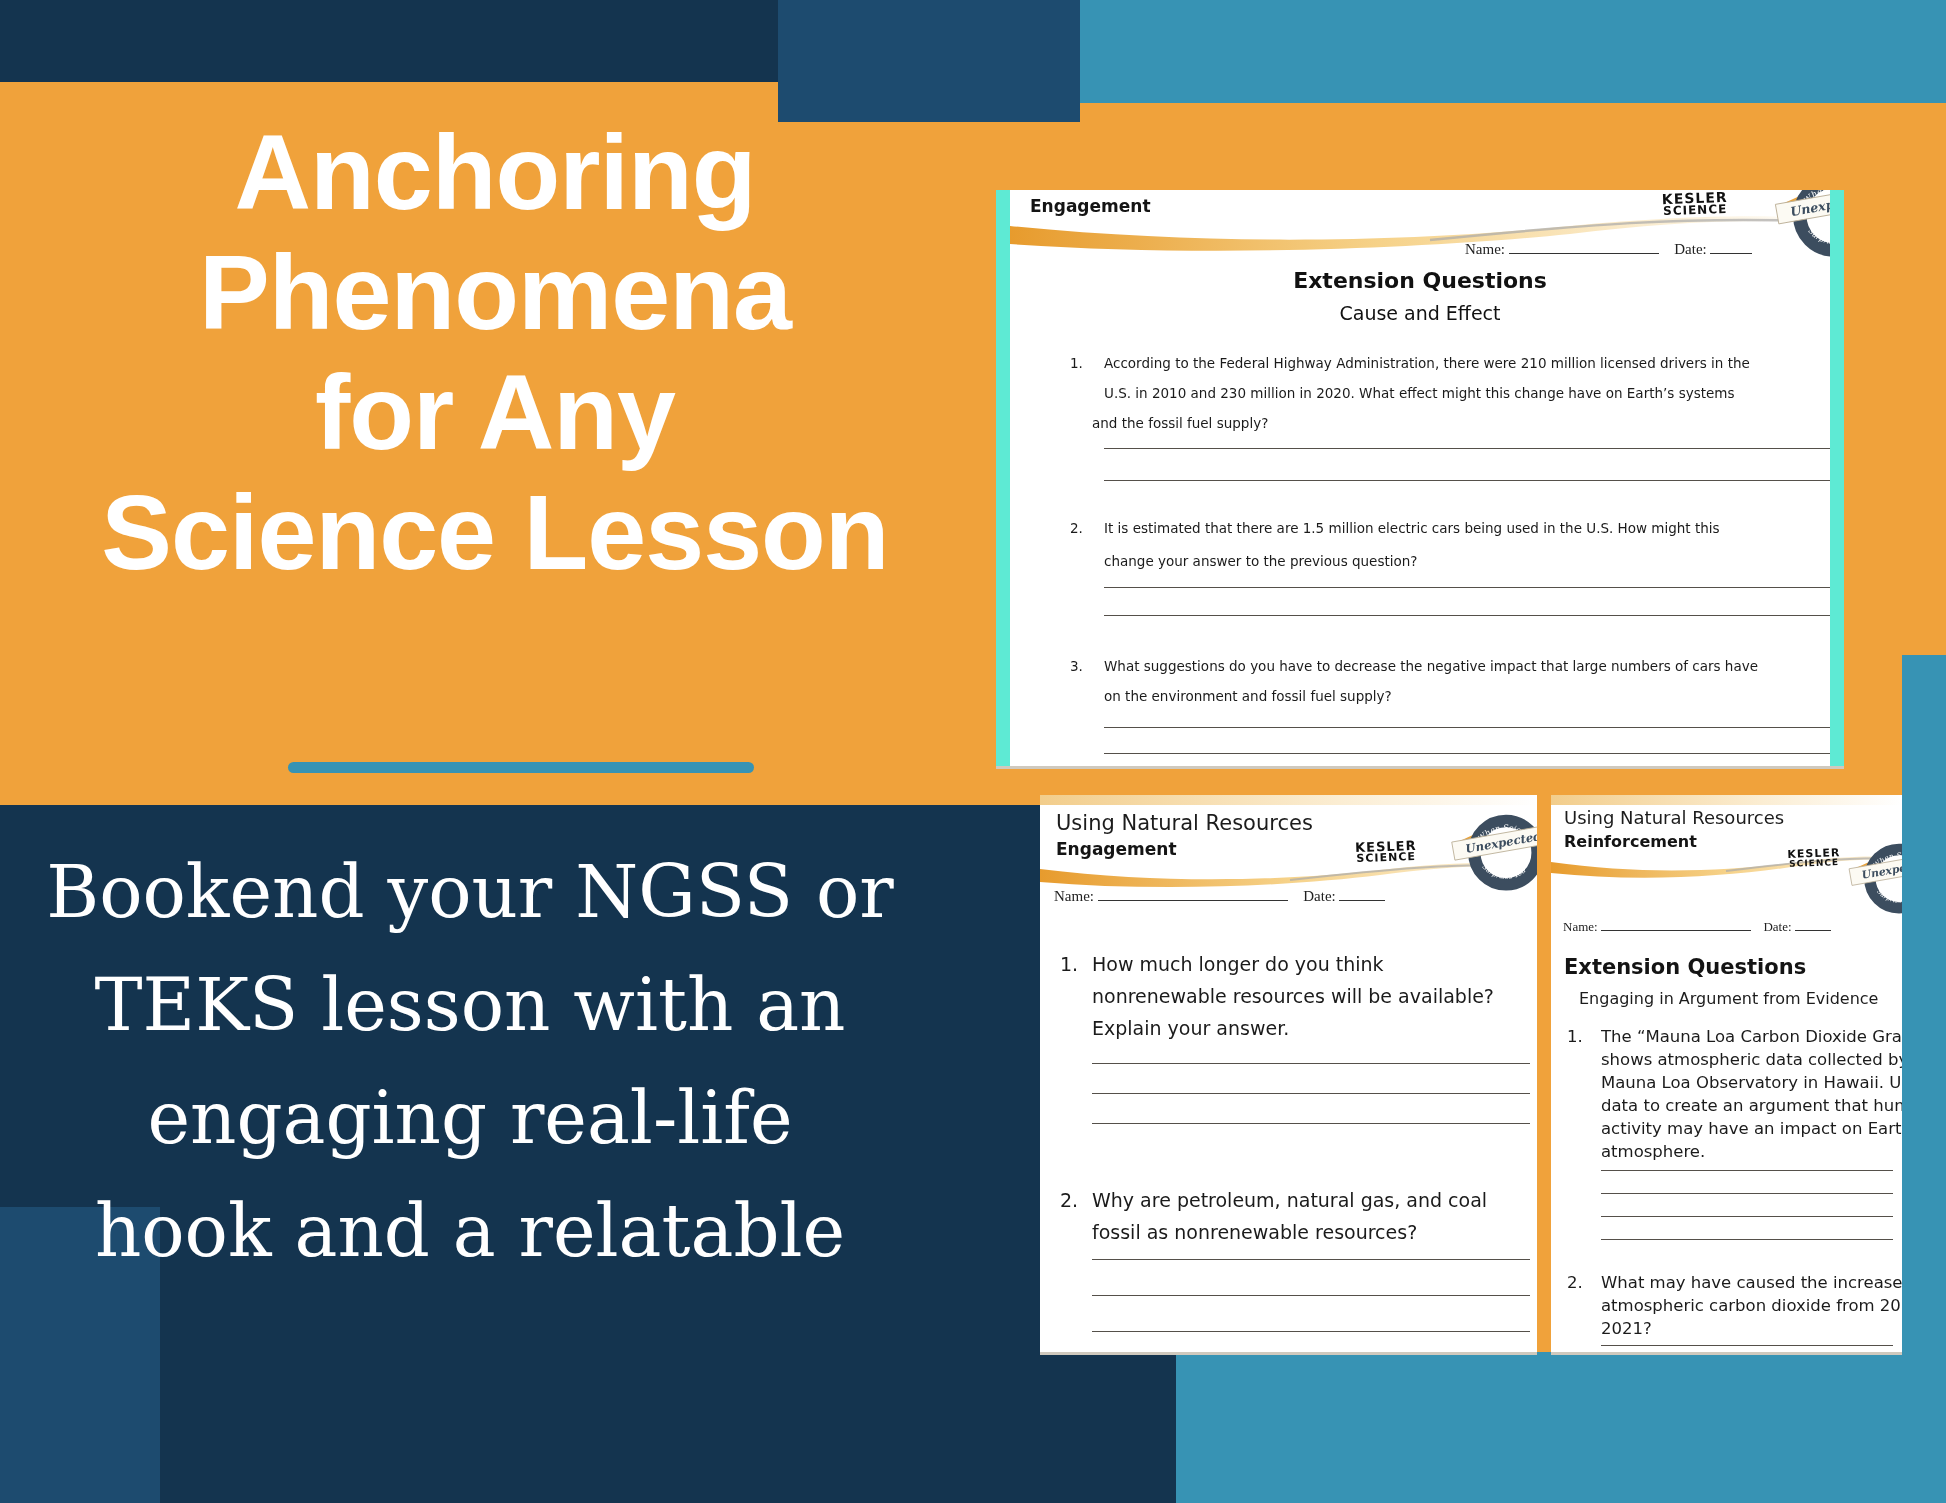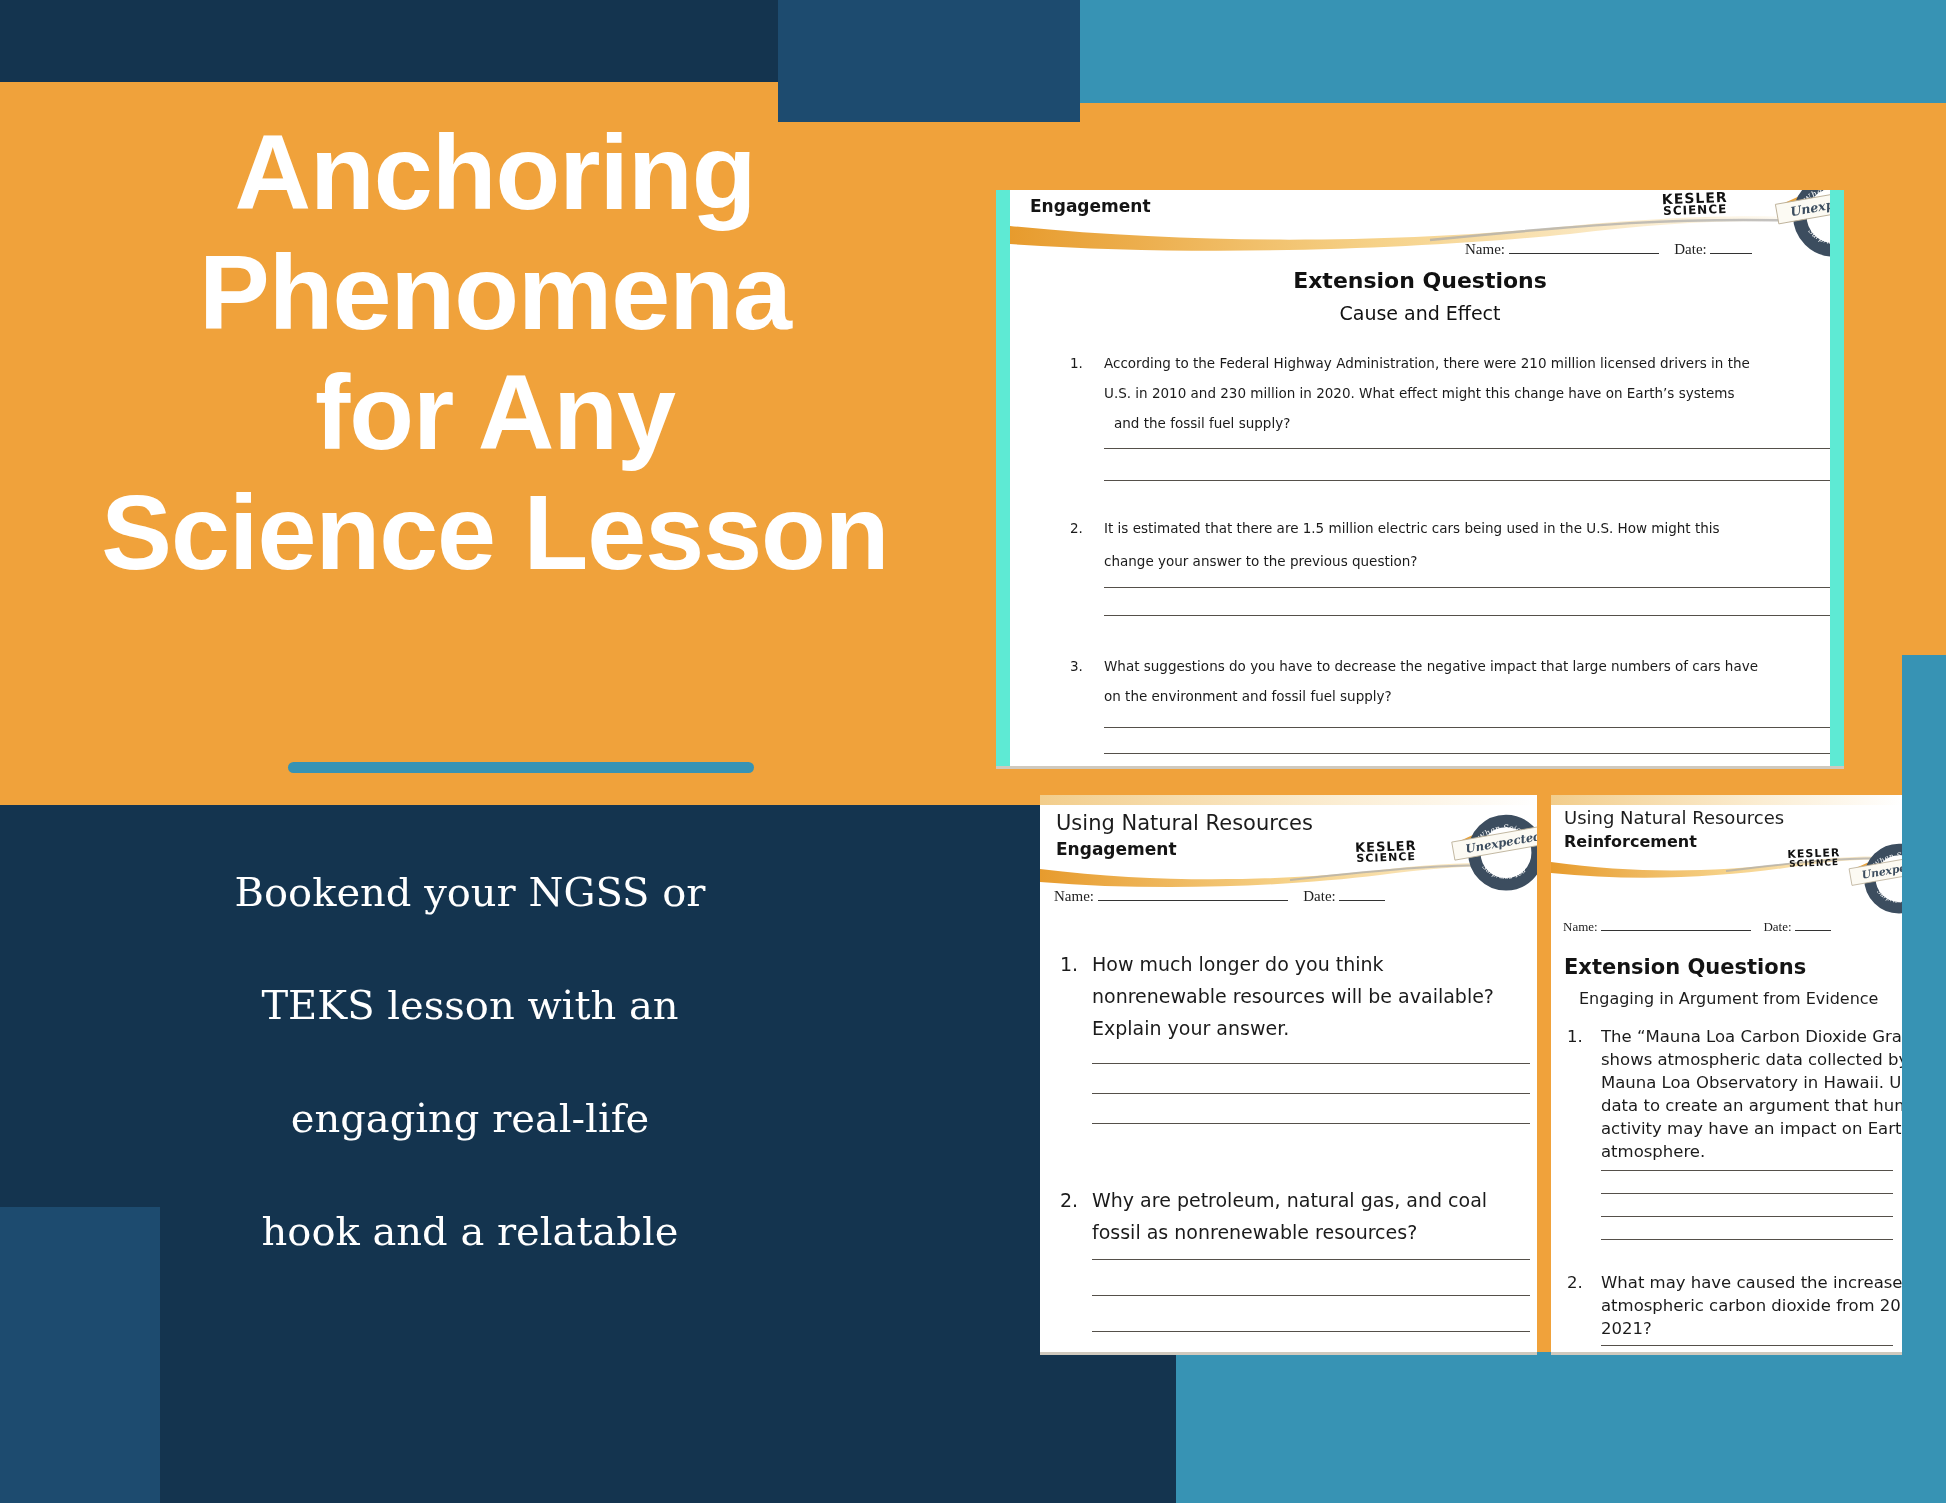--- a/index.html
+++ b/index.html
@@ -11,21 +11,21 @@
   .bar-teal-top{left:1080px;top:0;width:866px;height:103px;background:#3793B4;}
   .panel-navy{left:0;top:805px;width:1176px;height:698px;background:#14344F;}
   .square-navy-light{left:0;top:1207px;width:160px;height:296px;background:#1D4B6F;}
   .teal-br{left:1176px;top:1352px;width:770px;height:151px;background:#3793B4;}
   .teal-right{left:1902px;top:655px;width:44px;height:700px;background:#3793B4;}
   
   .hero-title{left:20px;top:112px;width:950px;text-align:center;color:#fff;
     font-family:"Liberation Sans",sans-serif;font-weight:bold;font-size:106px;line-height:120px;letter-spacing:-1px;}
   .divider{left:288px;top:762px;width:466px;height:11px;border-radius:6px;background:#3793B4;}
   .hero-sub{left:30px;top:836px;width:880px;text-align:center;color:#fff;
-    font-family:"DejaVu Serif",serif;font-size:40px;line-height:113px;}
+    font-family:"DejaVu Serif",serif;font-size:72px;line-height:113px;}
   
   .sheet{background:#5eead4;border-bottom:3px solid #CFC9BE;}
   .sheet-inner{position:absolute;background:#fff;overflow:hidden;top:0;bottom:0;}
   .s1{left:996px;top:190px;width:848px;height:576px;}
   .s1 .sheet-inner{left:14px;width:820px;}
   .s2{left:1040px;top:795px;width:497px;height:557px;}
   .s2 .sheet-inner{left:0;width:497px;}
   .s3{left:1551px;top:795px;width:351px;height:557px;}
   .s3 .sheet-inner{left:0;width:351px;}
   .topband{left:0;top:0;right:0;height:10px;background:linear-gradient(90deg,#F2CD8B,#FBEDD2 60%,#fff);}
@@ -115,21 +115,21 @@
         <span>Date:</span>
         <span class="nline" style="width:42px;"></span>
       </div>
 
       <div class="abs ctitle" style="left:0;top:78px;width:820px;font-size:22px;font-weight:bold;">Extension Questions</div>
       <div class="abs ctitle" style="left:0;top:112px;width:820px;font-size:19px;">Cause and Effect</div>
 
       <div class="abs qnum q-font1" style="left:60px;top:165px;">1.</div>
       <div class="abs ql q-font1" style="left:94px;top:165px;right:0;">According to the Federal Highway Administration, there were 210 million licensed drivers in the</div>
       <div class="abs ql q-font1" style="left:94px;top:195px;right:0;">U.S. in 2010 and 230 million in 2020. What effect might this change have on Earth’s systems</div>
-      <div class="abs ql q-font1" style="left:104px;top:225px;right:0;">and the fossil fuel supply?</div>
+      <div class="abs ql q-font1" style="left:82px;top:225px;right:0;">and the fossil fuel supply?</div>
       <div class="abs ans" style="left:94px;top:258px;width:726px;"></div>
       <div class="abs ans" style="left:94px;top:290px;width:726px;"></div>
 
       <div class="abs qnum q-font1" style="left:60px;top:330px;">2.</div>
       <div class="abs ql q-font1" style="left:94px;top:330px;right:0;">It is estimated that there are 1.5 million electric cars being used in the U.S. How might this</div>
       <div class="abs ql q-font1" style="left:94px;top:363px;right:0;">change your answer to the previous question?</div>
       <div class="abs ans" style="left:94px;top:397px;width:726px;"></div>
       <div class="abs ans" style="left:94px;top:425px;width:726px;"></div>
 
       <div class="abs qnum q-font1" style="left:60px;top:468px;">3.</div>

